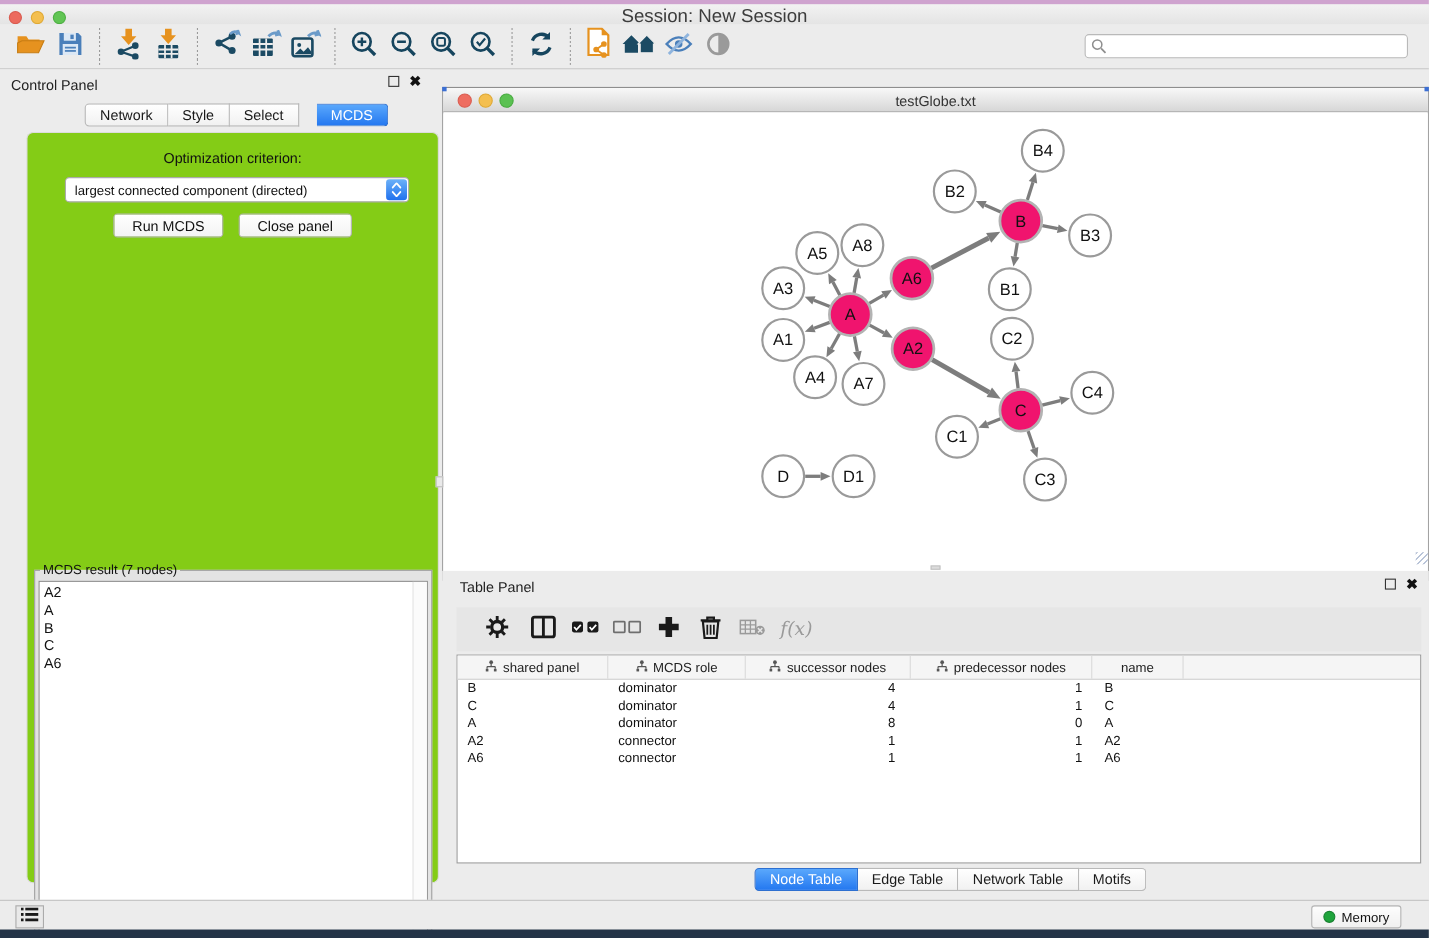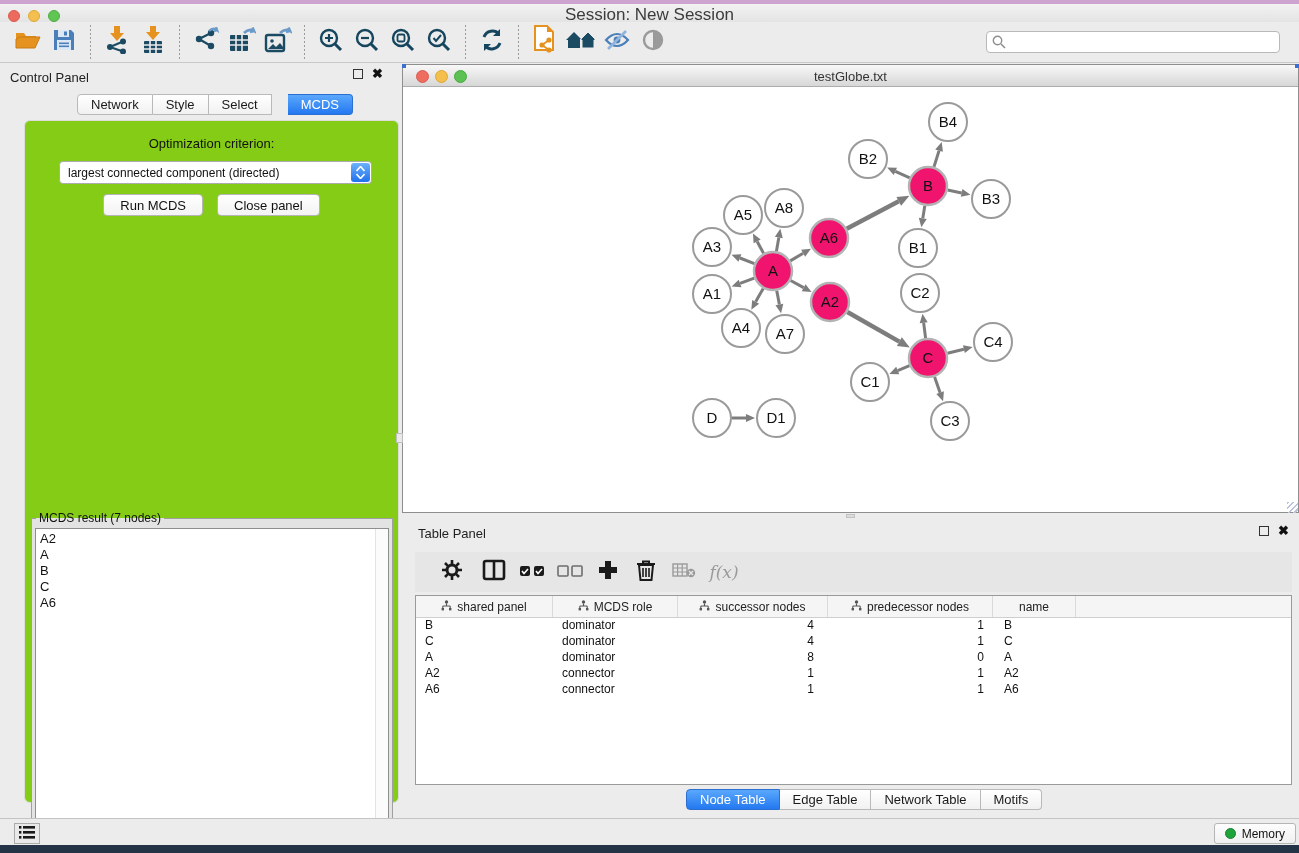--- a/index.html
+++ b/index.html
@@ -64,21 +64,21 @@
 
   .result-box { position:absolute; left:6px; top:390px; width:362px; height:340px;
          border:1px solid #a0a0a0; background:#e3e3e3; }
   .result-box legend { font-size:12px; color:#111; margin-left:4px; padding:0 3px; }
   .result-list { position:absolute; left:3px; top:3px; right:3px; bottom:3px; background:#fff;
          border:1px solid #8e8e8e; font-size:13px; color:#111; padding:2px 0 0 4px; line-height:16px; }
   .result-scroll { position:absolute; right:0; top:0; bottom:0; width:13px; background:#fbfbfb;
          border-left:1px solid #e3e3e3; }
 
   
-  .net-window { position:absolute; left:402px; top:64px; width:897px; height:449px;
+  .net-window { position:absolute; left:402px; top:79px; width:897px; height:449px;
          border:1px solid #8e8e8e; background:#fff; }
   .net-titlebar { position:absolute; left:0; top:0; width:100%; height:22px;
          background:linear-gradient(#f8f8f8,#d7d7d7); border-bottom:1px solid #aeaeae; }
   .net-titlebar .title { position:absolute; left:0; right:0; top:4px; text-align:center; font-size:13px; color:#333; }
   .ntl { position:absolute; top:5px; width:13px; height:13px; border-radius:50%; }
   .ntl.red { left:13px; background:#ee6d60; border:1px solid #da5d51; }
   .ntl.yel { left:32px; background:#f3br4f; background:#f4bf4f; border:1px solid #dfa935; }
   .ntl.grn { left:51px; background:#5bc152; border:1px solid #47ab3f; }
   .corner-mark { position:absolute; width:4px; height:4px; background:#3b6fd4; }
   .net-canvas { position:absolute; left:0; top:23px; width:895px; height:424px; background:#fff; }
@@ -113,21 +113,21 @@
   .hc0 { width:137px; } .hc1 { width:125px; } .hc2 { width:150px; } .hc3 { width:165px; } .hc4 { width:83px; }
 
   .tp-tabs { left:268px; top:270px; }
   .tp-tabs .tab { font-size:13px; }
 
   
   .statusbar { position:absolute; left:0; top:818px; width:100%; height:27px; background:#ececec;
          border-top:1px solid #c4c4c4; }
   .status-list-btn { position:absolute; left:14px; top:4px; width:26px; height:21px;
          border:1px solid #ababab; background:#e9e9e9; display:flex; align-items:center; justify-content:center; }
-  .memory-btn { position:absolute; right:3px; top:4px; height:21px; background:linear-gradient(#fdfdfd,#f0f0f0);
+  .memory-btn { position:absolute; right:25px; top:4px; height:21px; background:linear-gradient(#fdfdfd,#f0f0f0);
          border:1px solid #b5b5b5; border-radius:3px; display:flex; align-items:center; gap:6px;
          padding:0 10px; font-size:12px; color:#111; }
   .memory-dot { width:11px; height:11px; border-radius:50%; background:#1fa43c; border:1px solid #188231; }
   .bottom-strip { position:absolute; left:0; top:845px; width:100%; height:8px; background:#243447; }
 </style>
 </head>
 <body>
 
 <div class="app">
 

